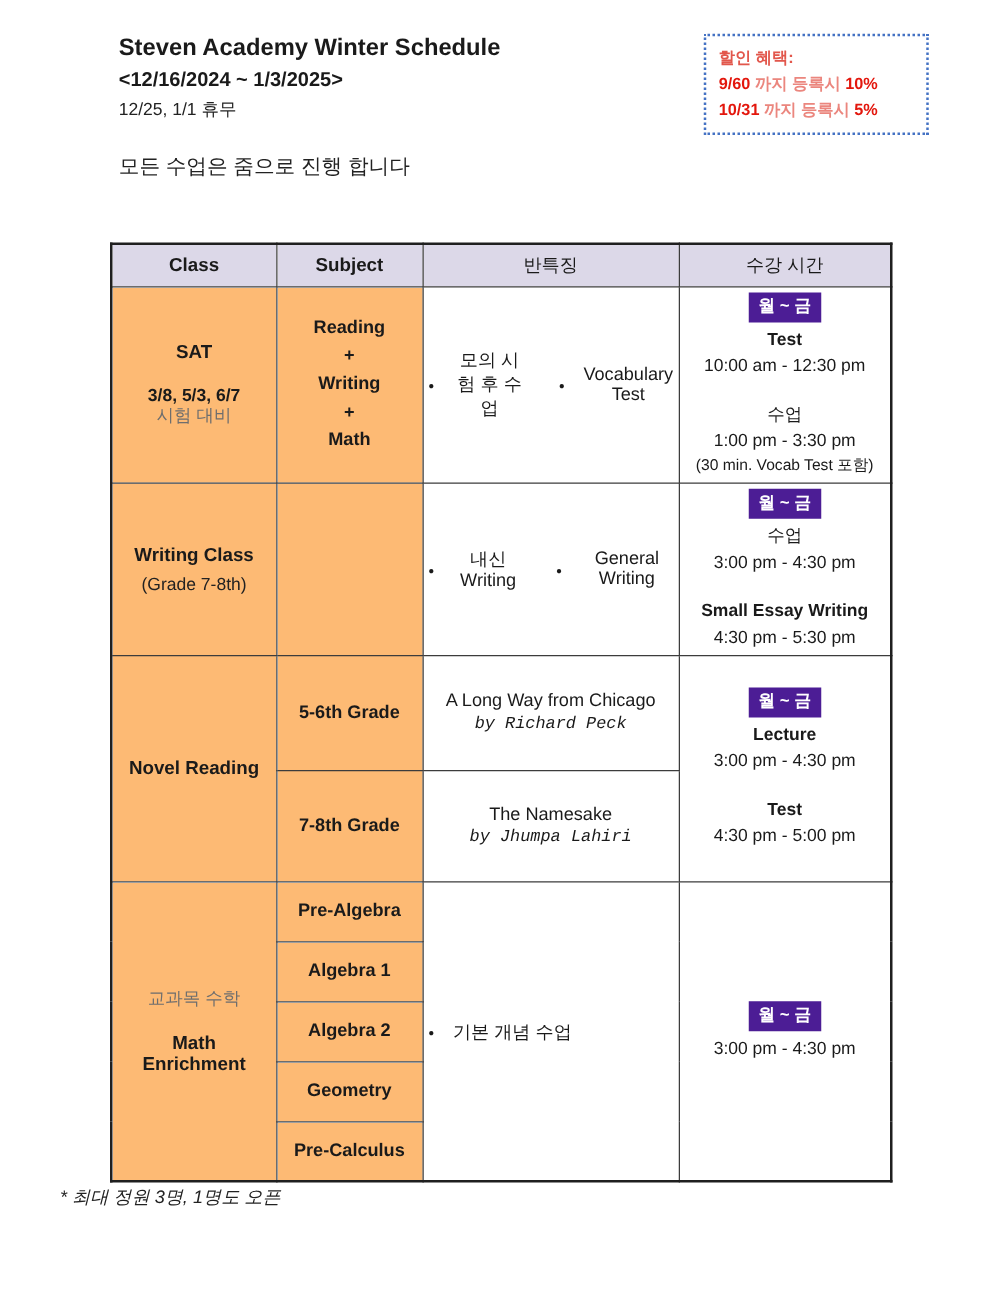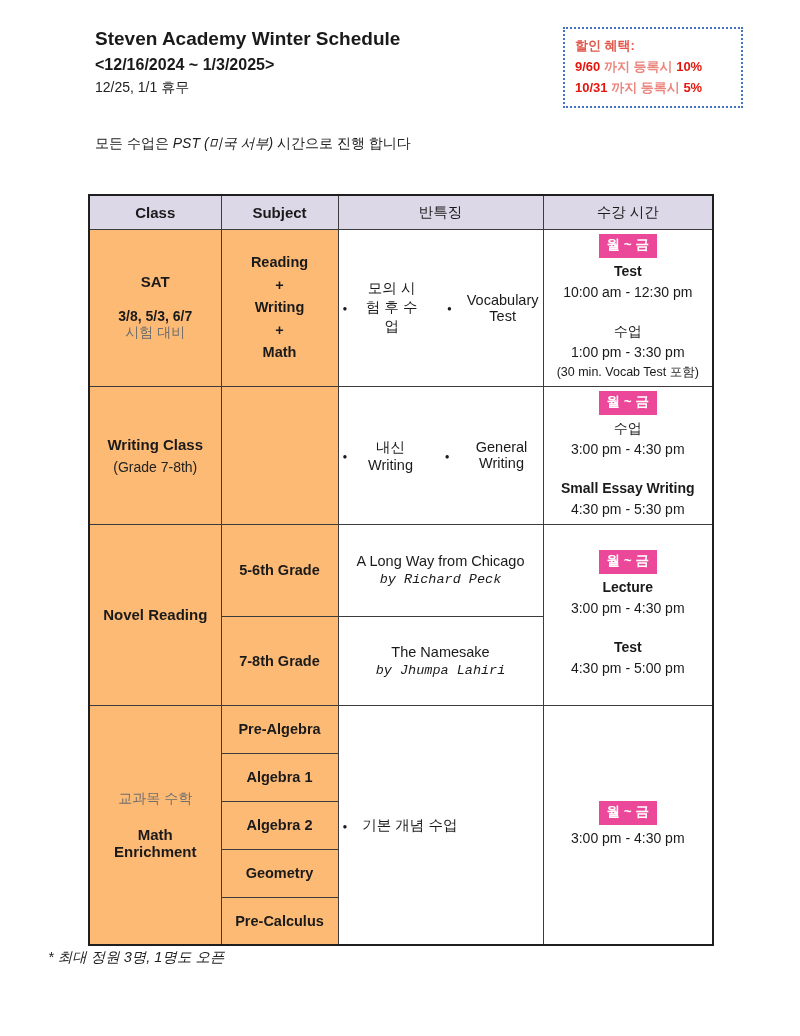--- a/index.html
+++ b/index.html
@@ -62,21 +62,21 @@
   .features-cell { text-align:left; padding-left:24px; }
   .bullet-list { display:flex; flex-direction:row; gap:26px; }
   .bullet-item { font-size:14.5px; display:flex; align-items:center; gap:15px; }
   .bullet-item::before { content:"●"; font-size:8px; flex:0 0 auto; position:relative; top:1px; }
 
   .book-title { font-size:14.5px; }
   .book-author { font-style:italic; font-size:13.5px; margin-top:3px;font-family:Liberation Mono, monospace; }
 
   .time-cell { font-size:14px; line-height:1.5; }
   .chip {
-    display:inline-block; background:#ec4899; color:#ffffff;
+    display:inline-block; background:#4c1d95; color:#ffffff;
     font-weight:bold; font-size:13.5px; padding:1px 8px 3px; margin-bottom:3px;
   }
   .bold { font-weight:bold; }
   .small-note { font-size:12.5px; }
 
   
   .footer-note { position:absolute; left:48px; top:948px; font-size:14.5px; font-style:italic; color:#222; }
 </style>
 </head>
 <body>
@@ -89,21 +89,21 @@
     <div class="holiday">12/25, 1/1 휴무</div>
   </div>
 
   <div class="discount-box">
     <div class="discount-heading">할인 혜택:</div>
     <div><span class="strong-red">9/60</span><span class="soft-red"> 까지 등록시 </span><span class="strong-red">10%</span></div>
     <div><span class="strong-red">10/31</span><span class="soft-red"> 까지 등록시 </span><span class="strong-red">5%</span></div>
   </div>
 
   <div class="intro">
-    <div class="intro-line2"><span>모든 수업은 </span><span class="it">PST (미국 서부)</span><span> 시간으로 진행 합니다</span></div>
+    <div class="intro-line1">모든 수업은 줌으로 진행 합니다</div>
   </div>
 
   <table class="schedule">
     <colgroup>
       <col style="width:132px">
         <col style="width:117px">
         <col style="width:205px">
         <col style="width:170px">
     </colgroup>
     <thead>

